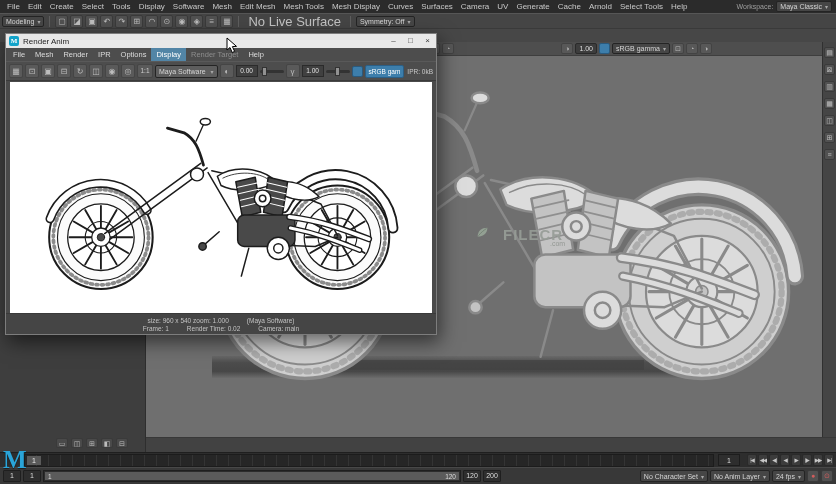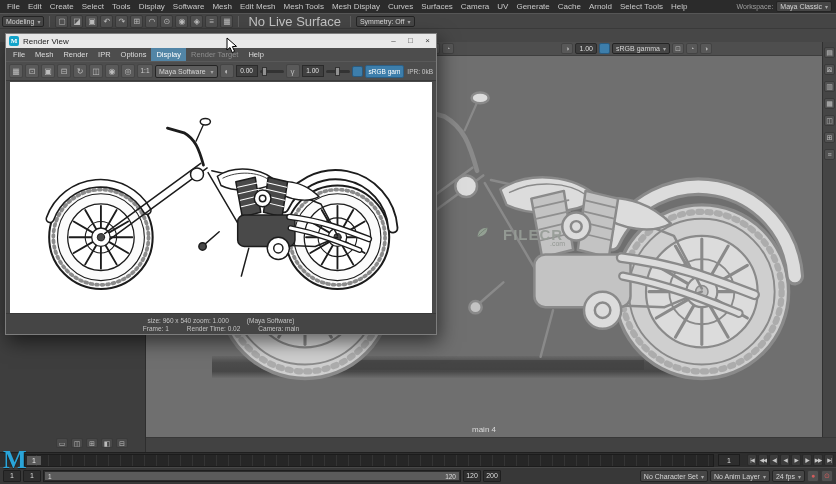--- a/index.html
+++ b/index.html
@@ -325,21 +325,20 @@
     <svg width="13" height="13" viewBox="0 0 16 16">
       <path d="M14,2 C7,2 2,6 2,13 C9,13 14,9 14,2 Z" fill="#93a093"></path>
       <path d="M3,12 C6,8 10,5 13,3" stroke="#6f7d6f" stroke-width="1" fill="none"></path>
     </svg>
     <span class="wm-text">
       <span>FILECR</span>
       <span class="wm-sub">.com</span>
     </span>
   </div>
 
-  <div class="camera-label">main 4</div>
 </div>
 
 <div class="side-strip">
   <div class="icon-row" style="flex-direction:column;gap:6px">
 
   <span class="tbtn">▤</span>
       <span class="tbtn">⊠</span>
       <span class="tbtn">▥</span>
       <span class="tbtn">▦</span>
       <span class="tbtn">◫</span>
@@ -396,21 +395,21 @@
   <div class="icon-row">
 
   <span class="tbtn auto-key">●</span>
       <span class="tbtn auto-key">⊙</span>
     </div>
 </div>
 
 <div class="rv">
   <div class="rv-title">
     <span class="rv-app-icon">M</span>
-    <span class="title">Render View</span>
+    <span class="title">Render Anim</span>
     <div class="win-buttons">
 
     <span class="wbtn">–</span>
         <span class="wbtn">□</span>
         <span class="wbtn">×</span>
       </div>
   </div>
   <div class="rv-menu">
 
   <span class="menu-item" data-state="normal">File</span>

